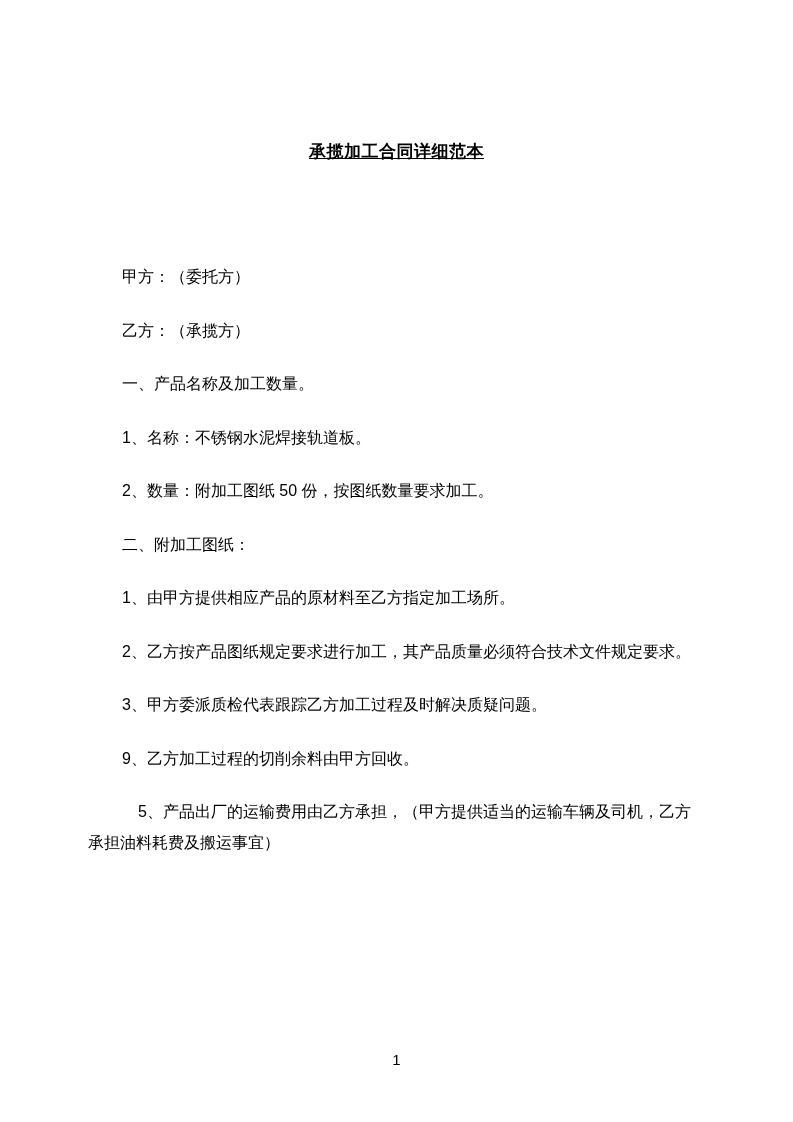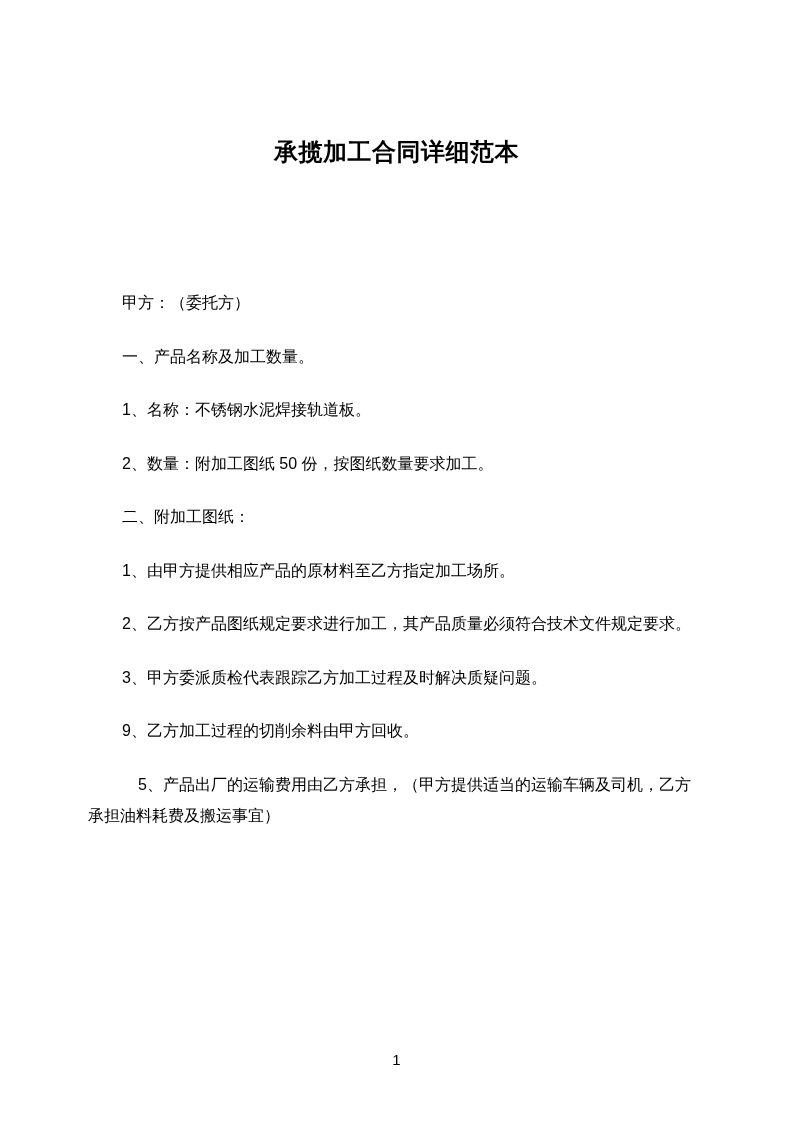--- a/index.html
+++ b/index.html
@@ -10,28 +10,29 @@
   }
   .page {
     position: relative;
     width: 793px;
     height: 1122px;
     background: #ffffff;
     overflow: hidden;
   }
   .doc-title {
     margin-top: 136px;
-    font-size: 24px;
+    font-size: 17px;
     line-height: 32px;
     font-weight: 700;
     text-align: center;
     letter-spacing: 0.5px;
+    text-decoration: underline;
   }
   .doc-body {
-    margin-top: 119px;
+    margin-top: 93px;
     padding-left: 88px;
     padding-right: 88px;
   }
   .doc-body p {
     font-size: 16px;
     line-height: 31px;
     margin: 0 0 22.5px 0;
     text-indent: 34px;
     text-align: left;
     word-break: break-all;
@@ -47,20 +48,21 @@
   }
 </style>
 </head>
 <body>
 
 <div class="page">
   <h1 class="doc-title">承揽加工合同详细范本</h1>
 
   <div class="doc-body" id="doc-body">
       <p>甲方：（委托方）</p>
+      <p>乙方：（承揽方）</p>
       <p>一、产品名称及加工数量。</p>
       <p>1、名称：不锈钢水泥焊接轨道板。</p>
       <p>2、数量：附加工图纸 50 份，按图纸数量要求加工。</p>
       <p>二、附加工图纸：</p>
       <p>1、由甲方提供相应产品的原材料至乙方指定加工场所。</p>
       <p>2、乙方按产品图纸规定要求进行加工，其产品质量必须符合技术文件规定要求。</p>
       <p>3、甲方委派质检代表跟踪乙方加工过程及时解决质疑问题。</p>
       <p>9、乙方加工过程的切削余料由甲方回收。</p>
       <p>　5、产品出厂的运输费用由乙方承担，（甲方提供适当的运输车辆及司机，乙方承担油料耗费及搬运事宜）</p>
     </div>

